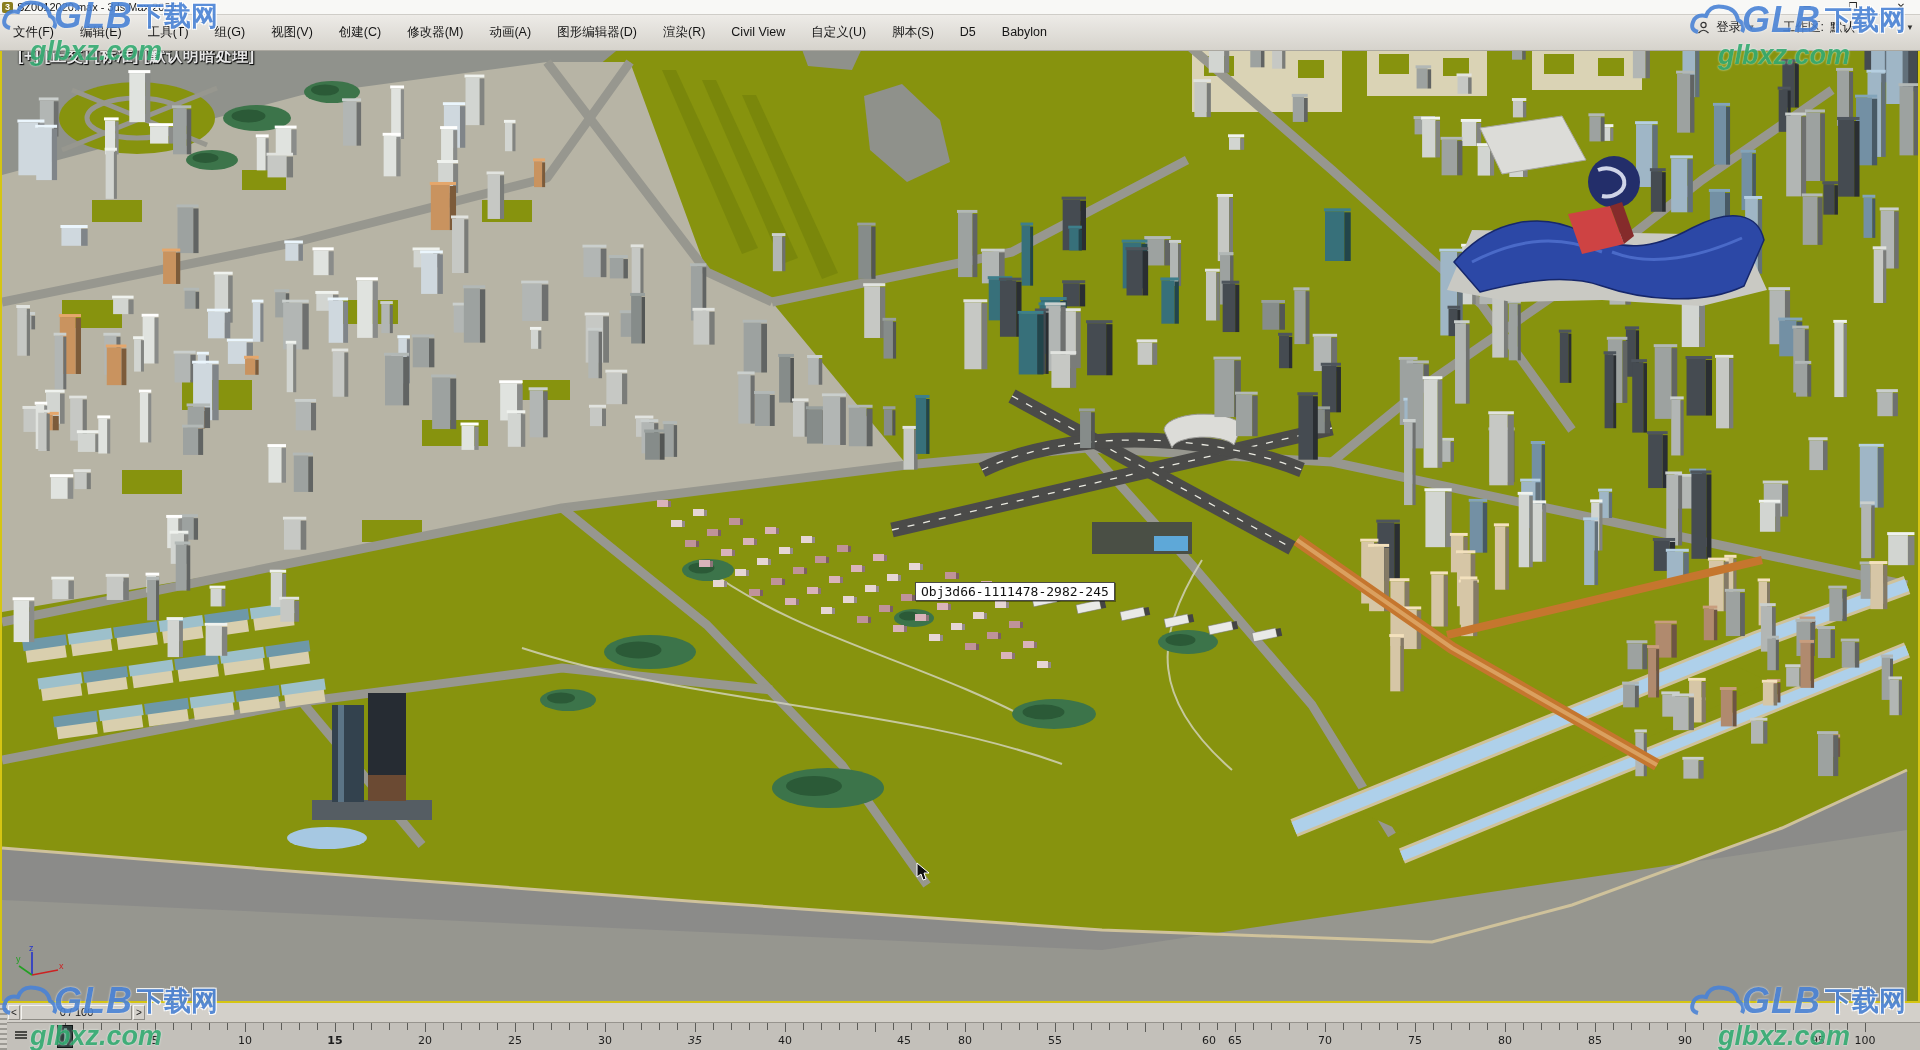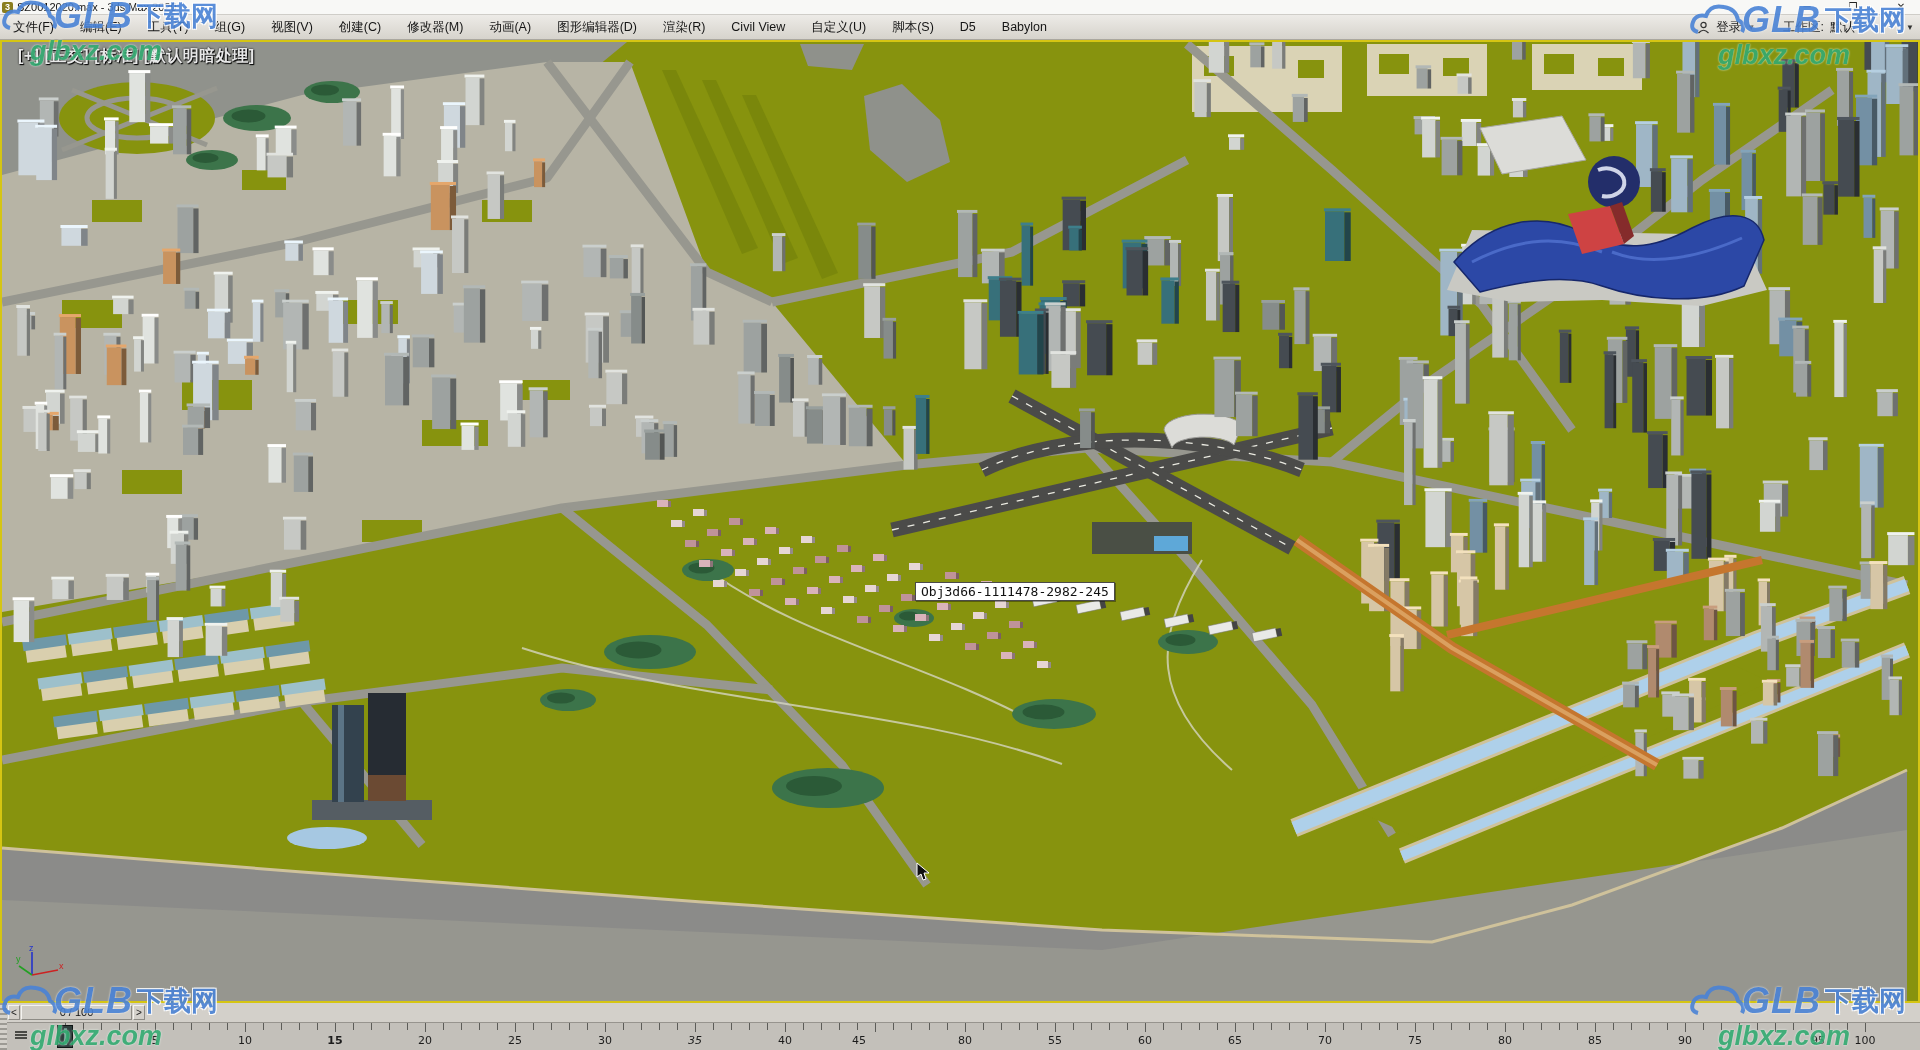--- a/index.html
+++ b/index.html
@@ -11,21 +11,21 @@
     background:#f8f8f6; border-bottom:1px solid #cfcdc8; z-index:30; }
   .app-icon { position:absolute; left:2px; top:2px; width:11px; height:11px;
     background:#8a7d1e; color:#fff; font-size:9px; line-height:11px; text-align:center;
     border-radius:2px; font-weight:bold; }
   .title-text { position:absolute; left:17px; top:1px; font-size:11px; color:#111; }
   .winbtn { position:absolute; top:0; width:18px; height:14px; text-align:center;
     font-size:10px; line-height:14px; color:#222; cursor:default; }
   .winbtn.min{ right:104px; } .winbtn.res{ right:58px; } .winbtn.cls{ right:10px; }
 
   
-  .menubar { position:absolute; left:0; top:15px; width:1920px; height:25px;
+  .menubar { position:absolute; left:0; top:15px; width:1920px; height:36px;
     background:linear-gradient(#edebe7,#d6d3cc); border-bottom:1px solid #aaa79f;
     display:flex; align-items:center; z-index:25; }
   .menu-item { padding:0 13px; font-size:12.5px; color:#151515; line-height:25px; white-space:nowrap; }
   .menu-right { position:absolute; right:6px; top:0; height:25px; display:flex;
     align-items:center; gap:6px; font-size:12.5px; color:#222; }
   .arrow-down { font-size:8px; color:#333; }
   .ws-value { display:inline-block; min-width:70px; }
 
   
   .viewport { position:absolute; left:0; top:40px; width:1920px; height:963px;
@@ -1444,39 +1444,39 @@
     <div class="tick" style="left: 731px;"></div>
     <div class="tick" style="left: 749px;"></div>
     <div class="tick" style="left: 767px;"></div>
     <div class="tick major" style="left: 785px;"></div>
     <div class="tick-label" style="left: 785px;">40</div>
     <div class="tick" style="left: 803px;"></div>
     <div class="tick" style="left: 821px;"></div>
     <div class="tick" style="left: 839px;"></div>
     <div class="tick" style="left: 857px;"></div>
     <div class="tick major" style="left: 875px;"></div>
-    <div class="tick-label" style="left: 859px;">45</div>
+    <div class="tick-label" style="left: 896px; text-align: right;">45</div>
     <div class="tick" style="left: 893px;"></div>
     <div class="tick" style="left: 911px;"></div>
     <div class="tick" style="left: 929px;"></div>
     <div class="tick" style="left: 947px;"></div>
     <div class="tick major" style="left: 965px;"></div>
     <div class="tick-label" style="left: 965px;">80</div>
     <div class="tick" style="left: 983px;"></div>
     <div class="tick" style="left: 1001px;"></div>
     <div class="tick" style="left: 1019px;"></div>
     <div class="tick" style="left: 1037px;"></div>
     <div class="tick major" style="left: 1055px;"></div>
     <div class="tick-label" style="left: 1055px;">55</div>
     <div class="tick" style="left: 1073px;"></div>
     <div class="tick" style="left: 1091px;"></div>
     <div class="tick" style="left: 1109px;"></div>
     <div class="tick" style="left: 1127px;"></div>
     <div class="tick major" style="left: 1145px;"></div>
-    <div class="tick-label" style="left: 1145px;">60</div>
+    <div class="tick-label" style="left: 1209px;">60</div>
     <div class="tick" style="left: 1163px;"></div>
     <div class="tick" style="left: 1181px;"></div>
     <div class="tick" style="left: 1199px;"></div>
     <div class="tick" style="left: 1217px;"></div>
     <div class="tick major" style="left: 1235px;"></div>
     <div class="tick-label" style="left: 1235px;">65</div>
     <div class="tick" style="left: 1253px;"></div>
     <div class="tick" style="left: 1271px;"></div>
     <div class="tick" style="left: 1289px;"></div>
     <div class="tick" style="left: 1307px;"></div>

